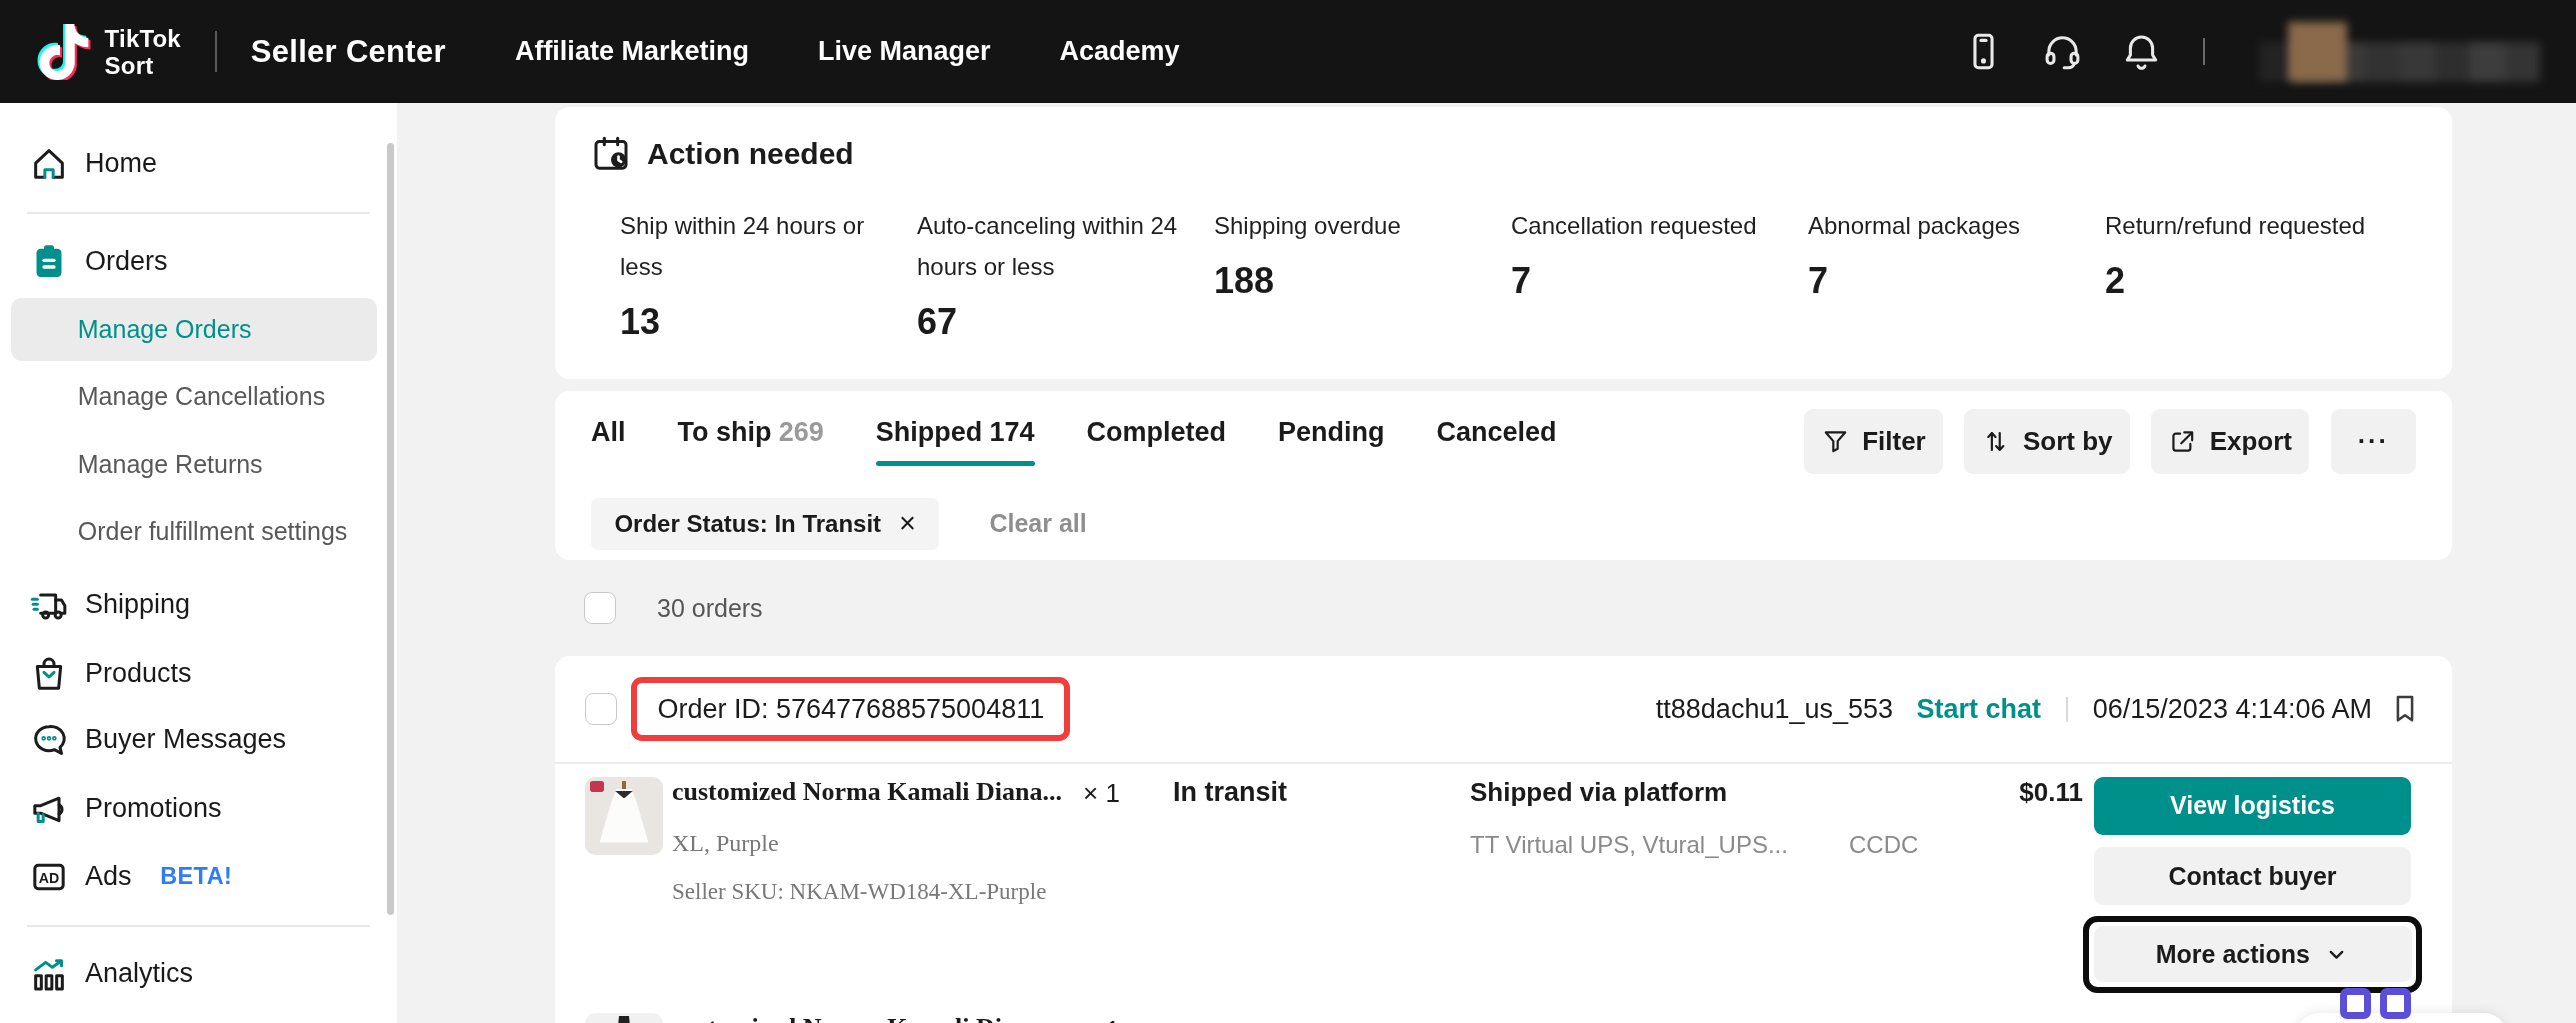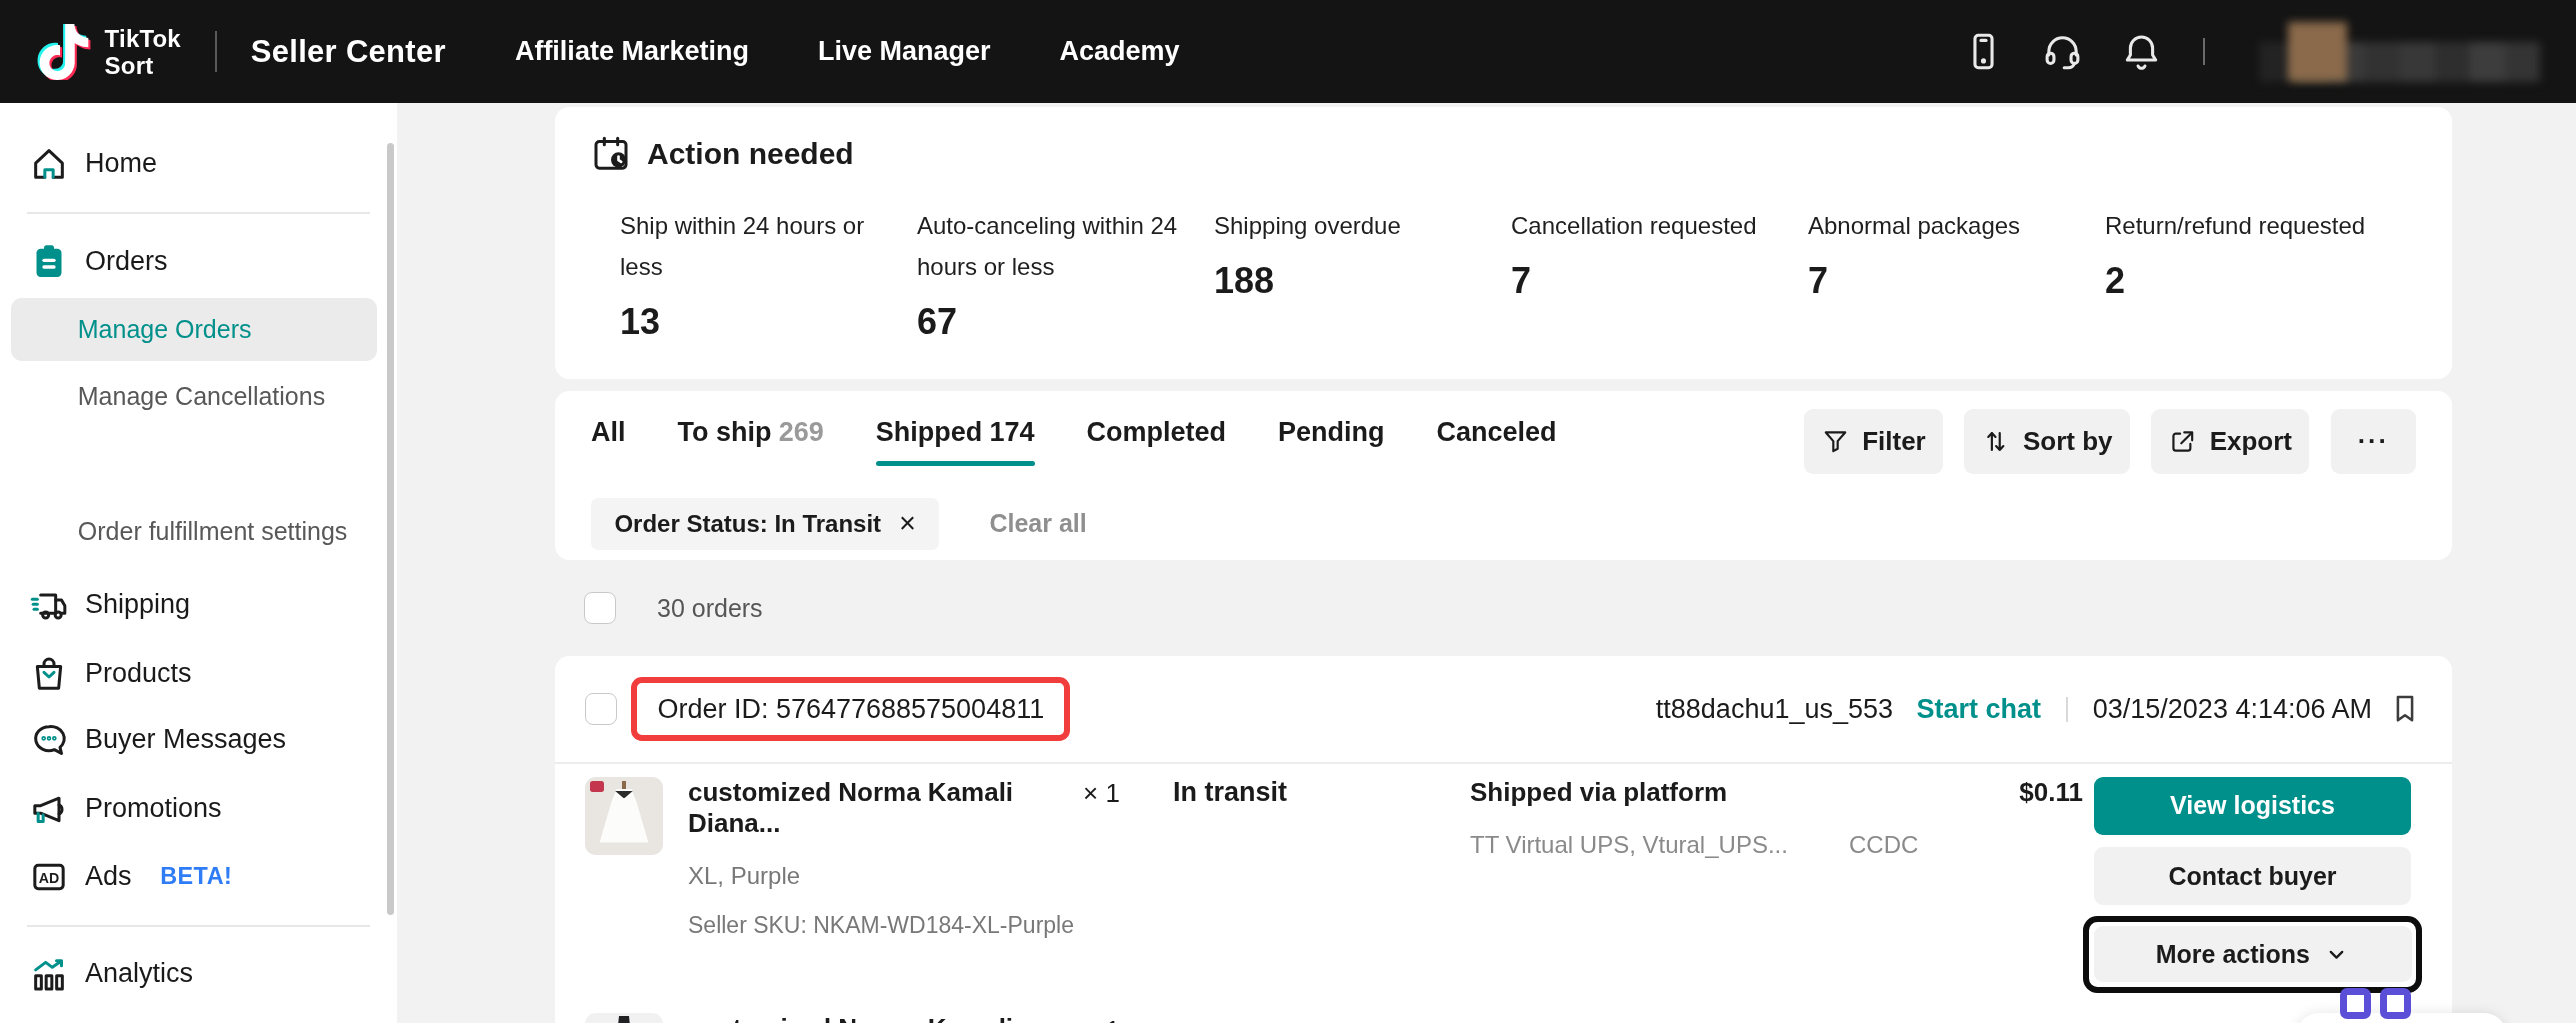--- a/index.html
+++ b/index.html
@@ -78,21 +78,21 @@
   .order-head-right { margin-left:auto; display:flex; align-items:center; }
   .buyer { font-size:27px; color:#1b1b1b; }
   .start-chat { font-size:27px; font-weight:600; color:#00908b; margin-left:23.4px; cursor:pointer; }
   .oh-sep { width:1.8px; height:25px; background:#d9d9d9; margin:0 25px; }
   .order-date { font-size:27px; color:#1b1b1b; }
   .bm-ico { width:34px; height:34px; stroke:#3c3c3c; fill:none; stroke-width:1.8; stroke-linejoin:round; margin-left:16px; cursor:pointer; }
   .order-divider { height:1.8px; background:#ececec; }
 
   .products { padding:12.6px 30px 0 30px; }
   .prod-row { display:flex; align-items:flex-start; margin-bottom:20px; }
-  .prod-left { width:498px; display:flex; gap:25px; }
+  .prod-left { width:498px; display:flex; gap:9px;font-family:Liberation Serif, serif; }
   .thumb { width:78px; height:78px; border-radius:10.8px; position:relative; overflow:hidden; flex:none; }
   .thumb1 { background:#e9e5e0; }
   .thumb1 .dress { position:absolute; left:16%; right:16%; top:16%; bottom:6%; background:#fcfcfb; clip-path:polygon(36% 0,64% 0,74% 22%,96% 88%,4% 88%,26% 22%); }
   .thumb1 .collar { position:absolute; left:38%; top:18%; width:24%; height:10%; background:#2c2c2c; clip-path:polygon(0 0,100% 0,50% 100%); }
   .thumb1 .hanger { position:absolute; left:48%; top:6%; width:4%; height:12%; background:#8a6a46; }
   .thumb1 .patch { position:absolute; left:6%; top:6%; width:14.4px; height:10.8px; background:#c4364e; border-radius:2.7px; }
   .thumb2 { background:#f1f1f1; }
   .thumb2 .gown { position:absolute; left:10%; right:10%; top:4%; bottom:2%; background:#212124; clip-path:polygon(42% 0,58% 0,60% 16%,92% 98%,8% 98%,40% 16%); }
   .prod-info .p-title { font-size:26px; font-weight:600; color:#1b1b1b; }
   .prod-info .p-variant { font-size:24px; color:#787878; margin-top:23.4px; }
@@ -196,20 +196,23 @@
         <line x1="9" y1="15" x2="15" y2="15" stroke="#fff" stroke-width="2" stroke-linecap="round"></line>
       </svg>
       <span class="side-label">Orders</span>
     </div>
     <div class="sub-row active" style="top:195px">
       <span class="sub-label">Manage Orders</span>
     </div>
     <div class="sub-row" style="top:262px">
       <span class="sub-label">Manage Cancellations</span>
     </div>
+    <div class="sub-row" style="top:330px">
+      <span class="sub-label">Manage Returns</span>
+    </div>
     <div class="sub-row" style="top:397px">
       <span class="sub-label">Order fulfillment settings</span>
     </div>
 
     <div class="side-row" style="top:470px">
       <svg class="side-ico line" viewBox="0 0 24 24">
         <path d="M7 6h9v11H7"></path>
           <path d="M16 9h3.5l2 3.5V17h-2"></path>
           <circle cx="10" cy="18" r="1.8"></circle>
           <circle cx="17.5" cy="18" r="1.8"></circle>
@@ -373,21 +376,21 @@
     <div class="card card-order">
       <div class="order-head">
         <div class="checkbox"></div>
         <div class="oid-box">
           <span class="oid-text">Order ID: 576477688575004811</span>
         </div>
         <div class="order-head-right">
           <span class="buyer">tt88dachu1_us_553</span>
           <span class="start-chat">Start chat</span>
           <div class="oh-sep"></div>
-          <span class="order-date">03/15/2023 4:14:06 AM</span>
+          <span class="order-date">06/15/2023 4:14:06 AM</span>
           <svg class="bm-ico" viewBox="0 0 24 24">
               <path d="M7 3.5h10V20l-5-3.6L7 20z"></path>
             </svg>
         </div>
       </div>
       <div class="order-divider"></div>
 
       <div class="products">
 
         <div class="prod-row">

